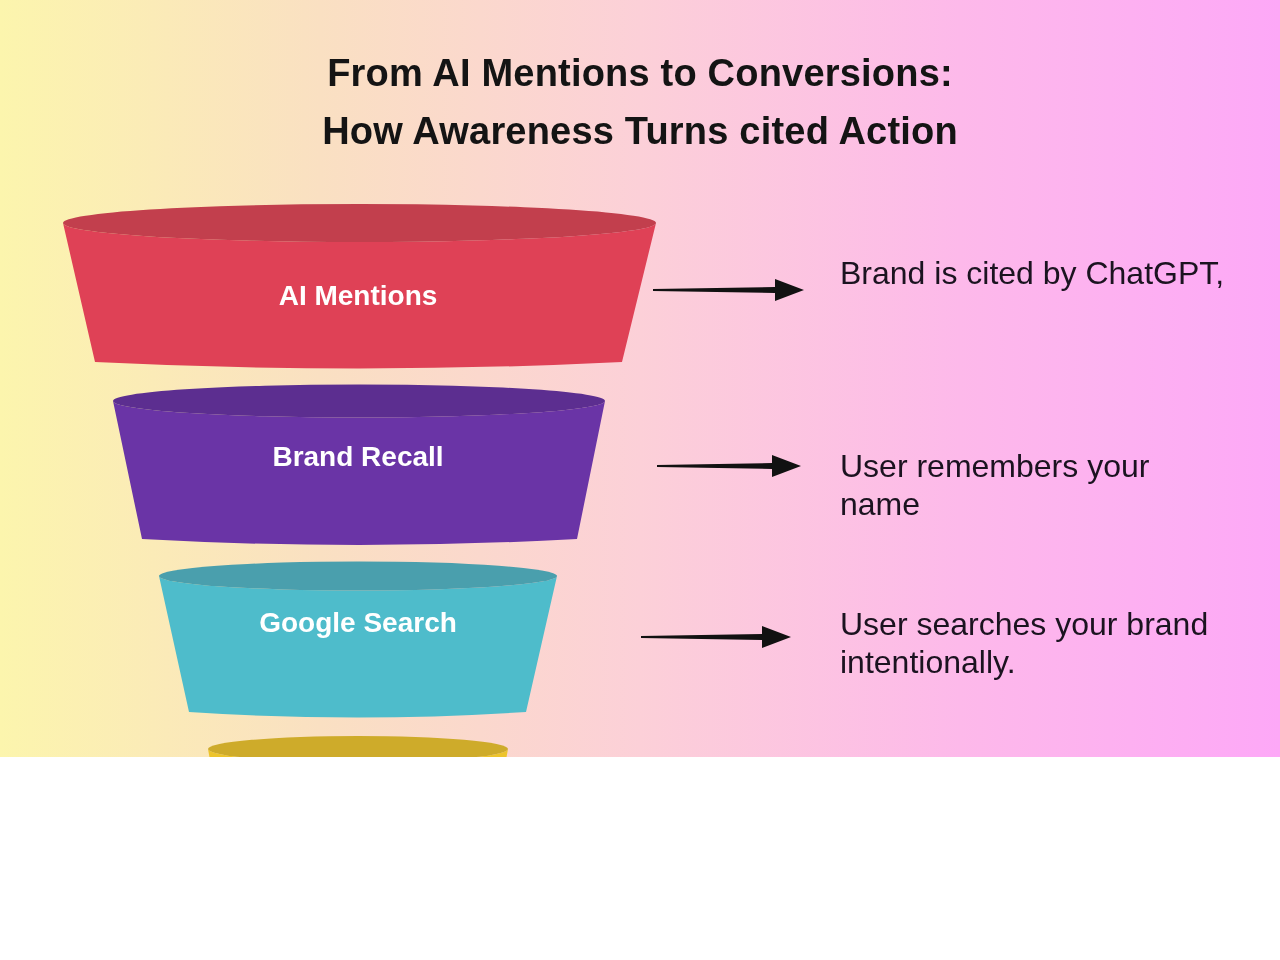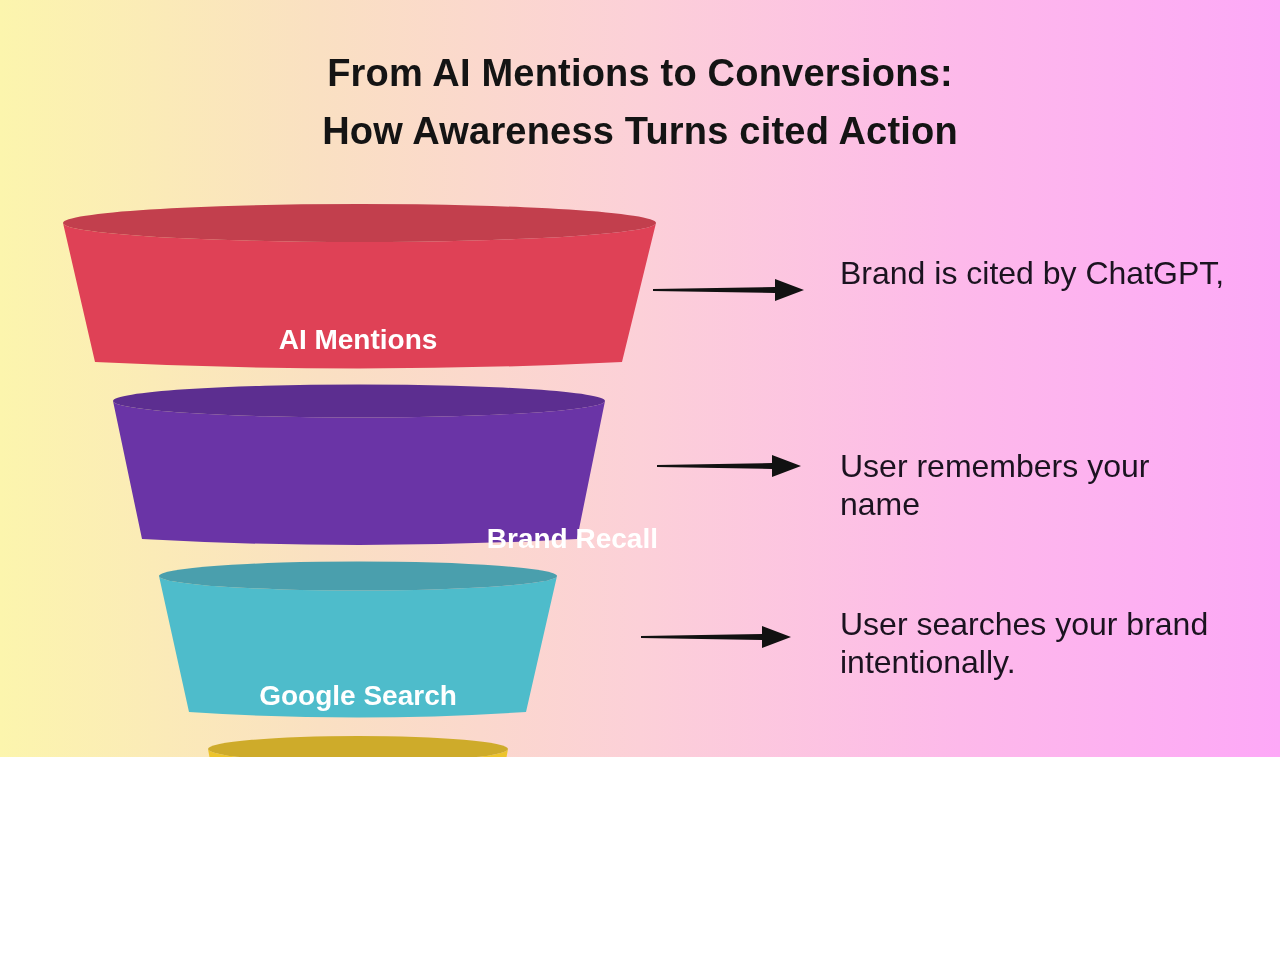--- a/index.html
+++ b/index.html
@@ -11,25 +11,25 @@
     font-family:"Liberation Sans",sans-serif;
   }
   .title{
     position:absolute;top:44px;left:0;width:100%;
     text-align:center;font-size:38px;line-height:58px;
     font-weight:700;color:#141414;letter-spacing:0.2px;
   }
   .funnel-svg{position:absolute;left:0;top:0;width:1280px;height:960px;}
   .stage-label{
     position:absolute;left:58px;width:600px;text-align:center;
-    color:#ffffff;font-weight:700;font-size:28px;line-height:38px;margin-top:44px;
+    color:#ffffff;font-weight:700;font-size:28px;line-height:38px;
   }
   .label-1{top:277px;}
-  .label-2{top:476px;text-align:right;}
-  .label-3{top:633px;}
+  .label-2{top:438px;}
+  .label-3{top:604px;}
   .label-4{top:799px;}
   .desc{
     position:absolute;left:840px;width:390px;
     font-size:32px;line-height:38px;color:#1B1320;
   }
   .desc-1{top:254px;}
   .desc-2{top:447px;}
   .desc-3{top:605px;}
   .desc-4{top:795px;}
   .logo{position:absolute;left:1195px;top:848px;width:60px;height:95px;}

